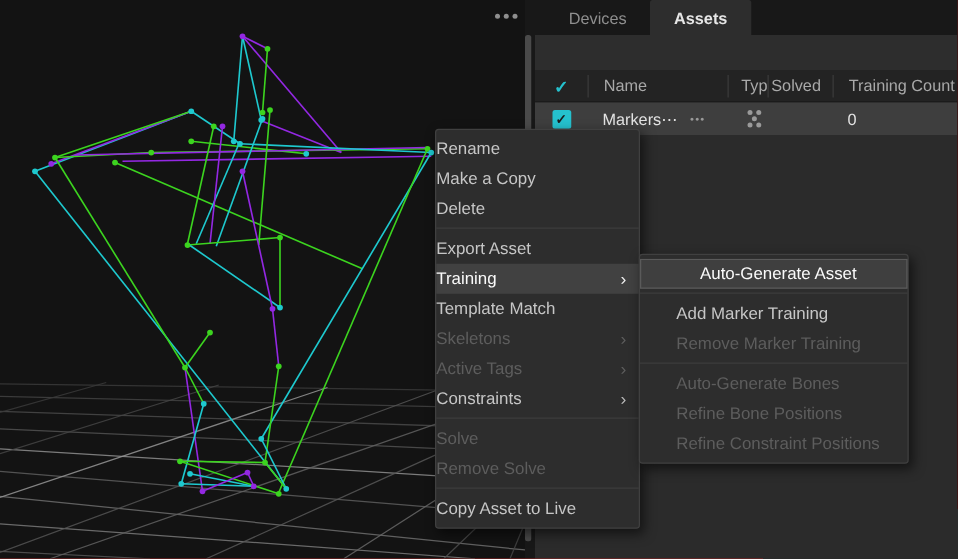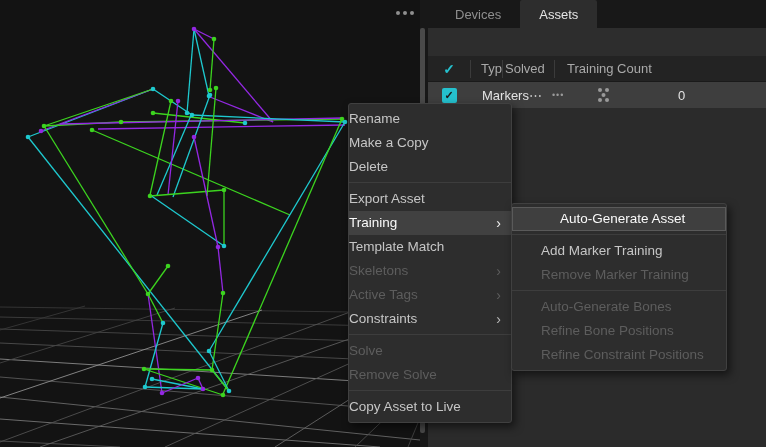--- a/index.html
+++ b/index.html
@@ -15,21 +15,21 @@
   .vp-menu-btn{position:absolute;left:392px;top:6px;width:26px;height:14px;
     display:flex;align-items:center;justify-content:center;gap:3px;cursor:pointer;}
   .vp-menu-btn i{width:4px;height:4px;border-radius:50%;background:#8f8f8f;display:block;}
   
   .splitter{position:absolute;left:420px;top:0;width:8px;height:447px;background:#181818;}
   .scroll-thumb{position:absolute;left:0;top:28px;width:5px;height:405px;background:#4a4a4a;border-radius:2px;}
   
   .panel{position:absolute;left:428px;top:0;width:338px;height:447px;background:#2b2b2b;}
   .tabbar{position:absolute;left:0;top:0;width:100%;height:28px;background:#181818;display:flex;align-items:stretch;padding-left:8px;}
   .tab{padding:0 19px;display:flex;align-items:center;font-size:13px;color:#8f8f8f;cursor:pointer;}
-  .tab.active{background:#2d2d2d;color:#e6e6e6;border-radius:2px 2px 0 0;}
+  .tab.active{background:#2d2d2d;color:#e6e6e6;border-radius:2px 2px 0 0;font-weight:bold;}
   .toolbar-space{position:absolute;left:0;top:28px;width:100%;height:28px;background:#2d2d2d;}
   .thead{position:absolute;left:0;top:56px;width:100%;height:26px;background:#232323;
     display:flex;align-items:center;font-size:13px;color:#a9a9a9;border-bottom:1px solid #1a1a1a;}
   .th{height:18px;line-height:18px;white-space:nowrap;overflow:hidden;}
   .th+.th{border-left:1px solid #3b3b3b;}
   .col-check{width:42px;text-align:center;}
   .col-name{width:112px;padding-left:12px;}
   .col-type{width:32px;padding-left:10px;}
   .col-solved{width:52px;padding-left:2px;}
   .col-train{flex:1;padding-left:12px;}
@@ -183,20 +183,21 @@
     <div class="tabbar">
       <div class="tab">Devices</div>
       <div class="tab active">Assets</div>
     </div>
     <div class="toolbar-space"></div>
 
     <div class="thead">
       <div class="th col-check">
         <span class="check-glyph">✓</span>
       </div>
+      <div class="th col-name">Name</div>
       <div class="th col-type">Type</div>
       <div class="th col-solved">Solved</div>
       <div class="th col-train">Training Count</div>
     </div>
 
     <div class="trow">
       <div class="td col-check">
         <div class="checkbox">
           <span>✓</span>
         </div>

